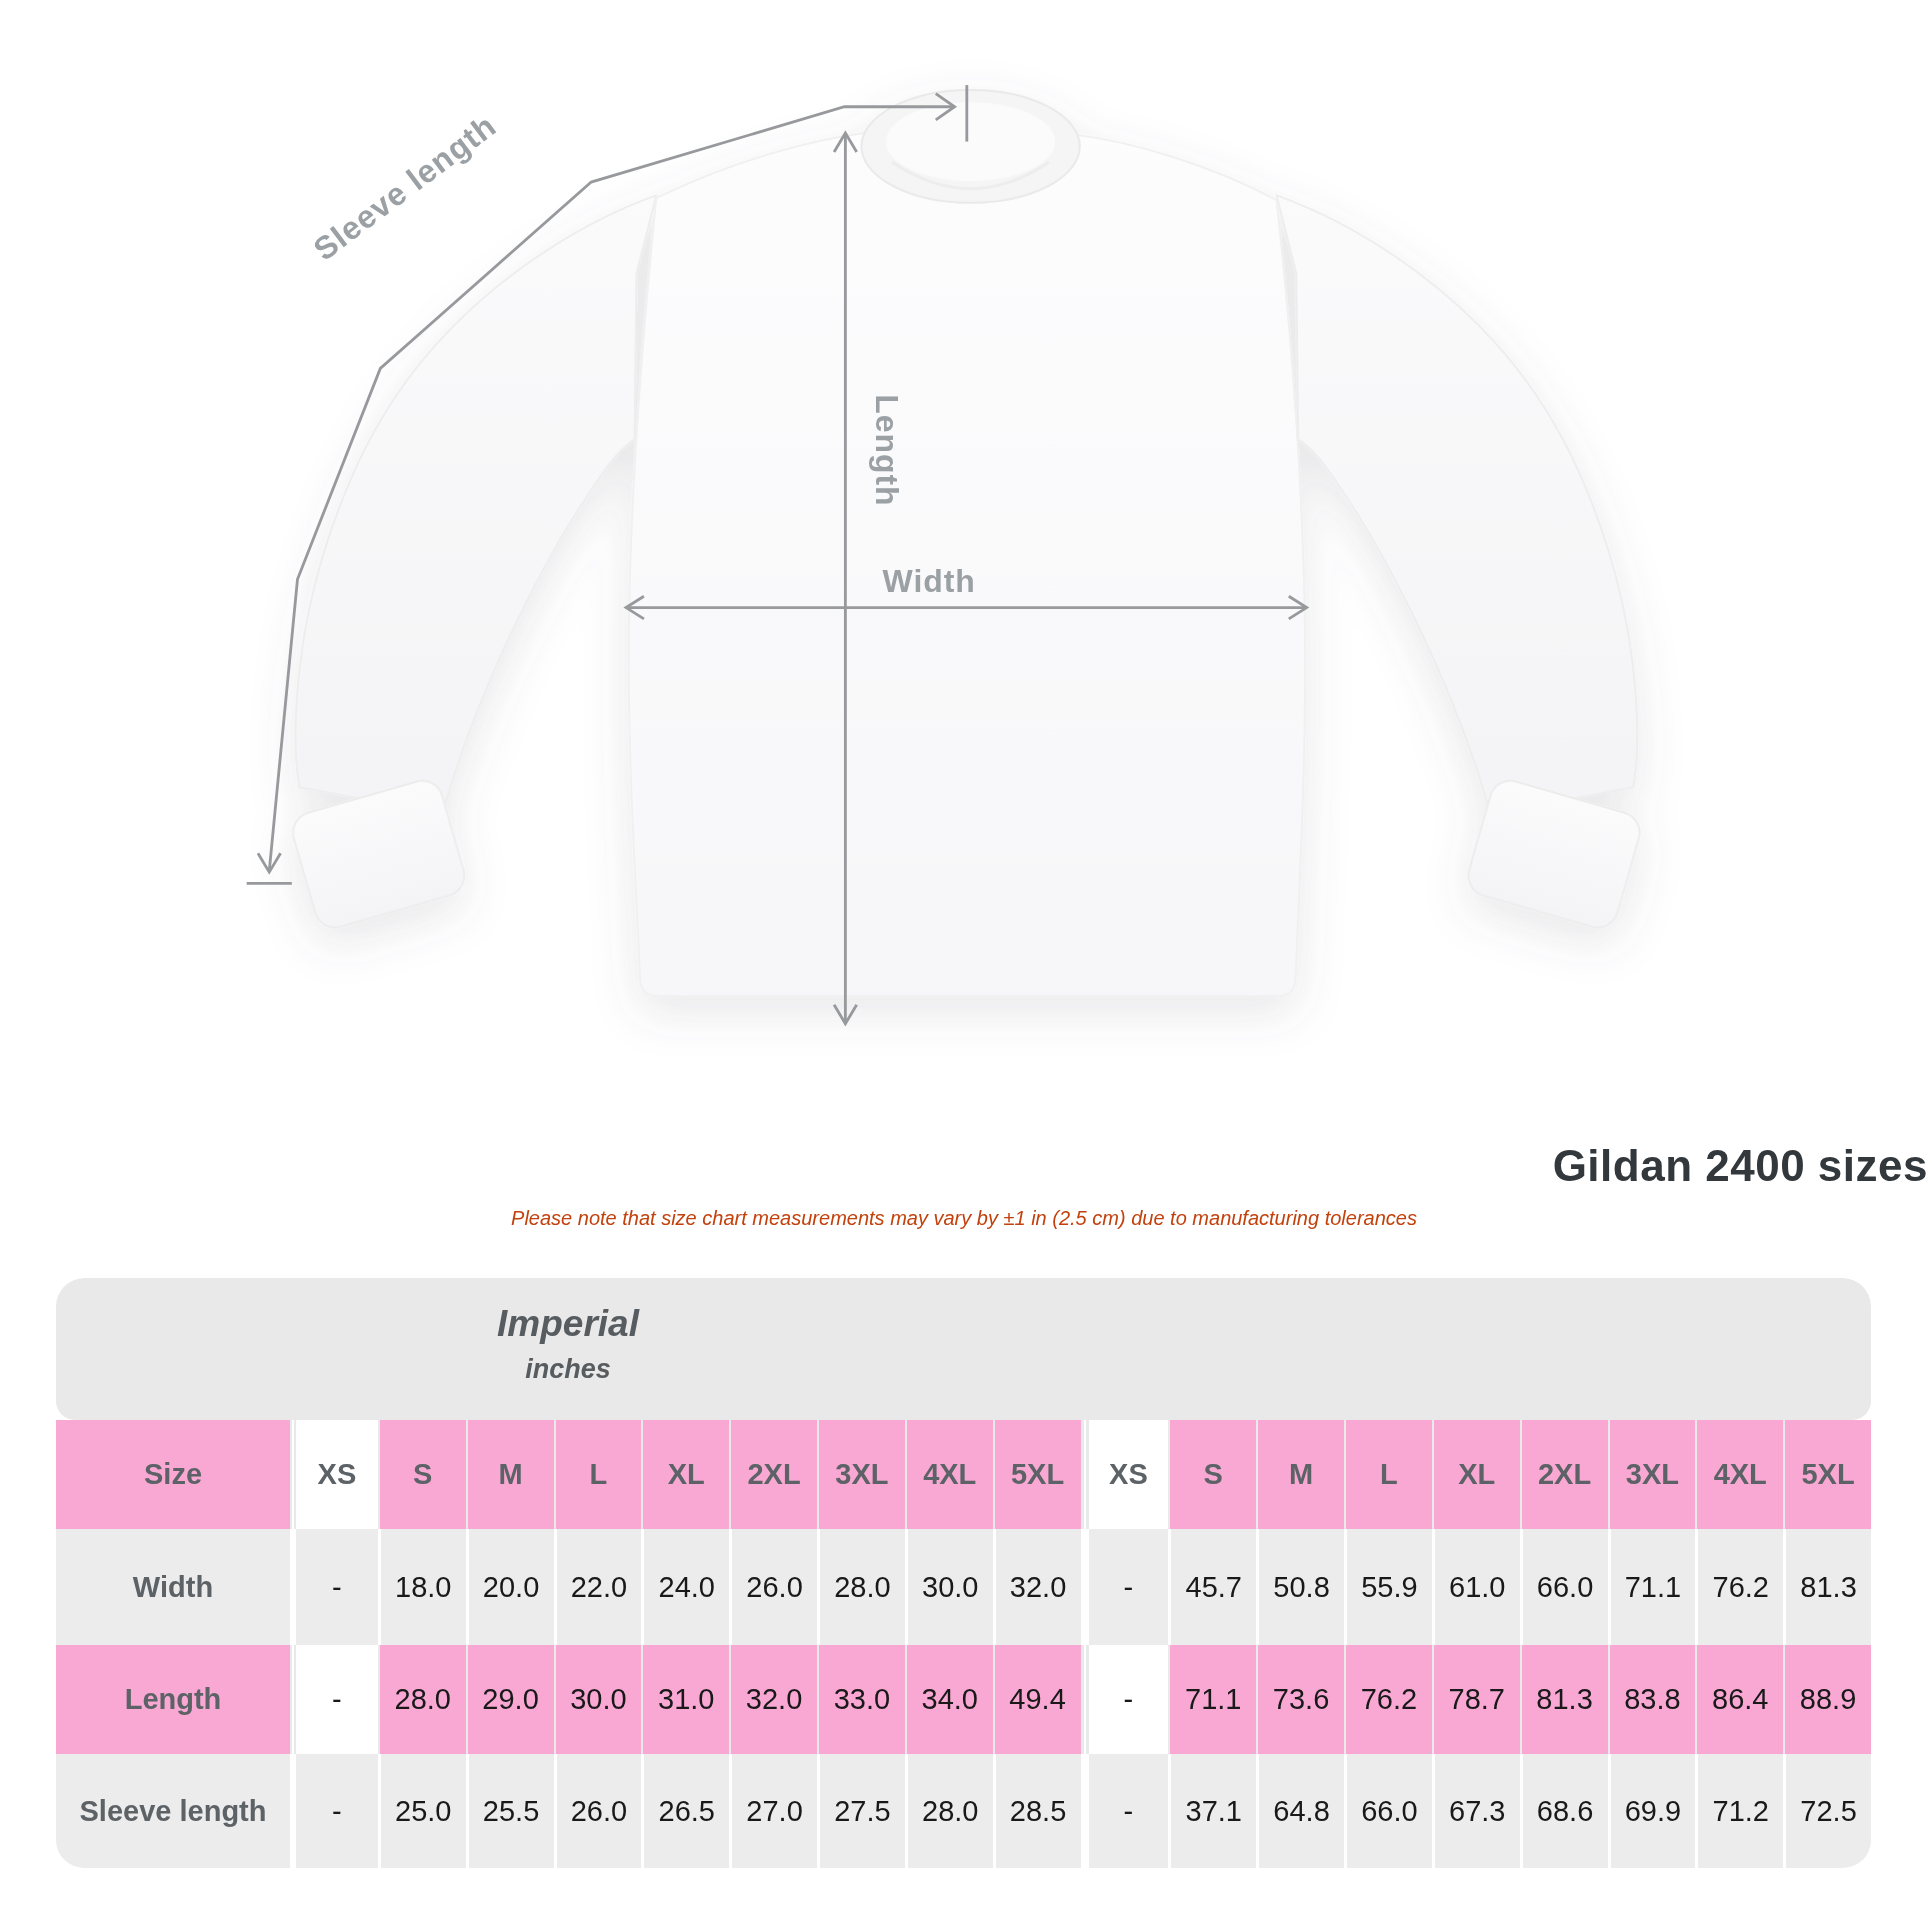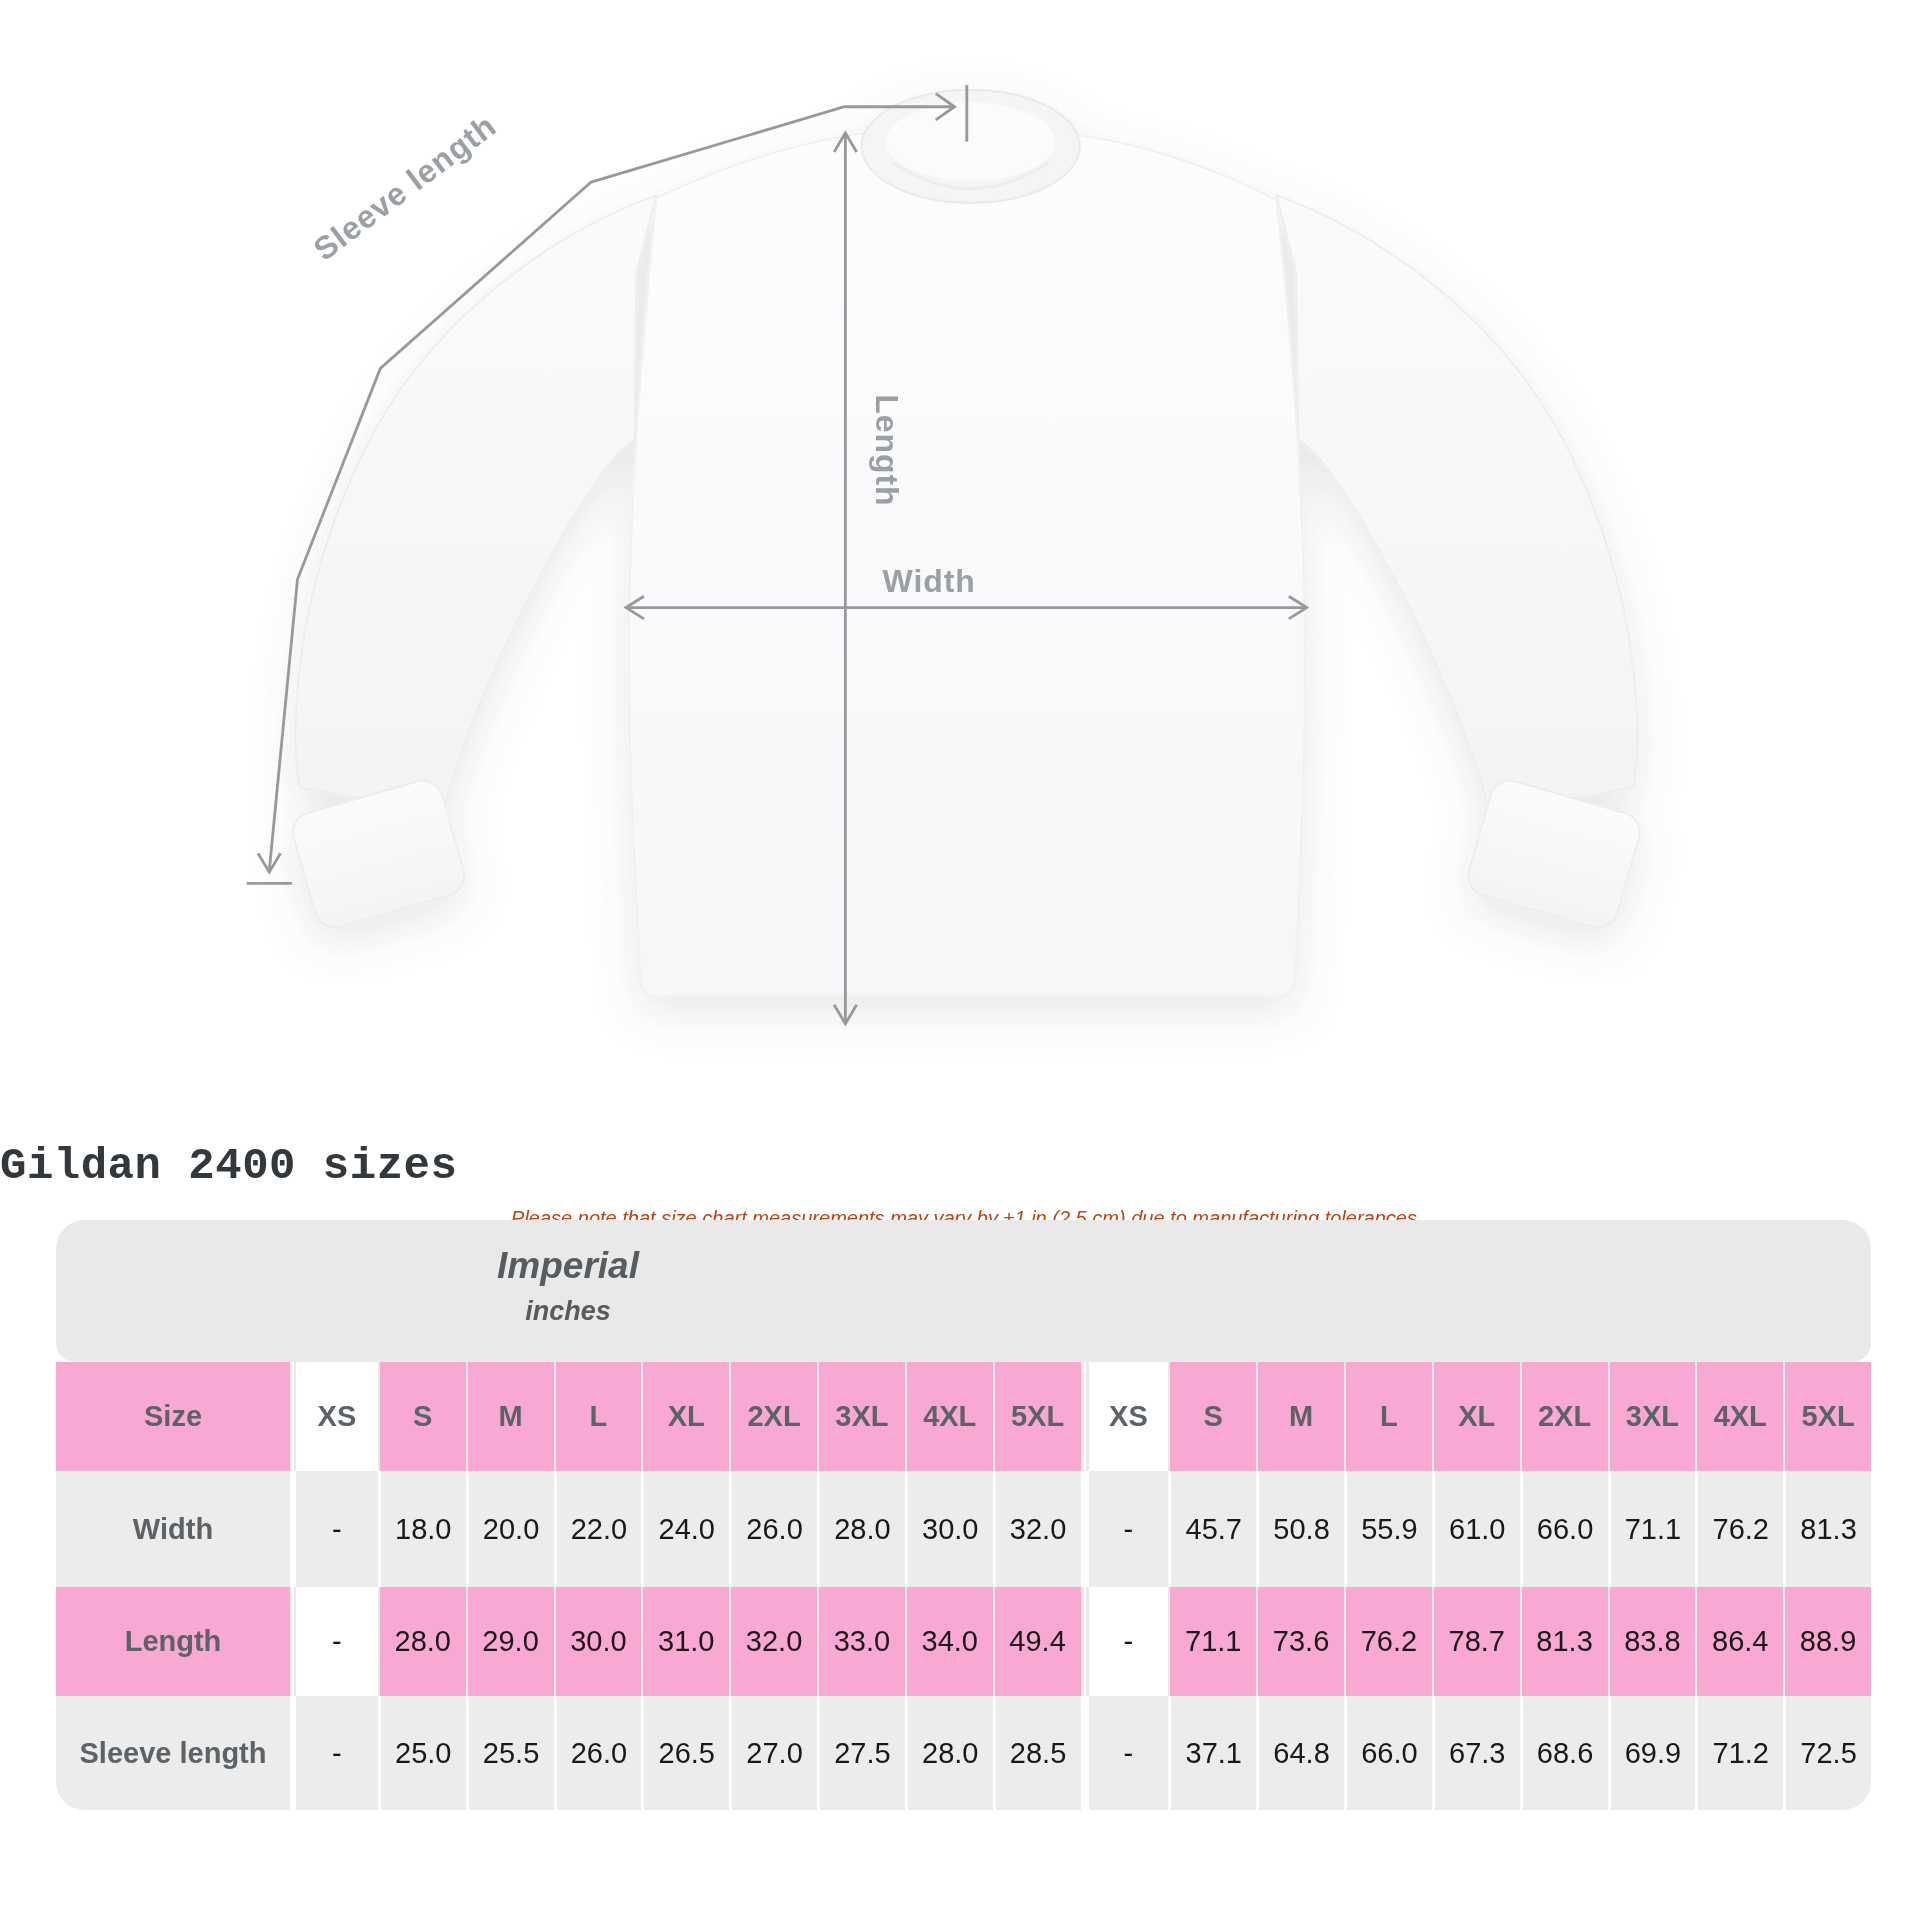--- a/index.html
+++ b/index.html
@@ -5,30 +5,30 @@
   html,body{margin:0;padding:0;background:#ffffff;}
   .page{
     position:relative;width:1928px;height:1928px;background:#ffffff;overflow:hidden;
     font-family:"Liberation Sans","DejaVu Sans",sans-serif;
   }
   
   .diagram{position:absolute;left:0;top:0;width:1928px;height:1121px;}
   .mlabel{fill:#9aa0a4;font-weight:bold;font-size:34px;letter-spacing:1px;}
   
   .title{
-    position:absolute;left:0;top:1141px;width:1928px;text-align:left;
-    font-size:44px;font-weight:bold;color:#33383c;letter-spacing:0.5px;font-family:Liberation Mono, monospace;
+    position:absolute;left:0;top:1141px;width:1928px;text-align:right;
+    font-size:44px;font-weight:bold;color:#33383c;letter-spacing:0.5px;
   }
   .subtitle{
     position:absolute;left:0;top:1207px;width:1928px;text-align:center;
     font-size:20px;font-style:italic;color:#c2410c;
   }
   
   .size-table{
-    position:absolute;left:56px;top:1220px;width:1815px;
+    position:absolute;left:56px;top:1278px;width:1815px;
     border-radius:28px;overflow:hidden;background:#ffffff;
   }
   .band{
     height:142px;background:#e9e9e9;border-radius:28px 28px 19px 19px;
     display:grid;grid-template-columns:1024px 791px;
   }
   .band-half{display:flex;flex-direction:column;align-items:center;justify-content:flex-start;padding-top:24.5px;}
   .gname{font-size:37px;font-weight:bold;font-style:italic;color:#565c60;}
   .gunit{font-size:27px;font-style:italic;color:#565c60;margin-top:9.4px;font-weight:bold;}
   .trow{display:grid;grid-template-columns:234px repeat(18,1fr);}

